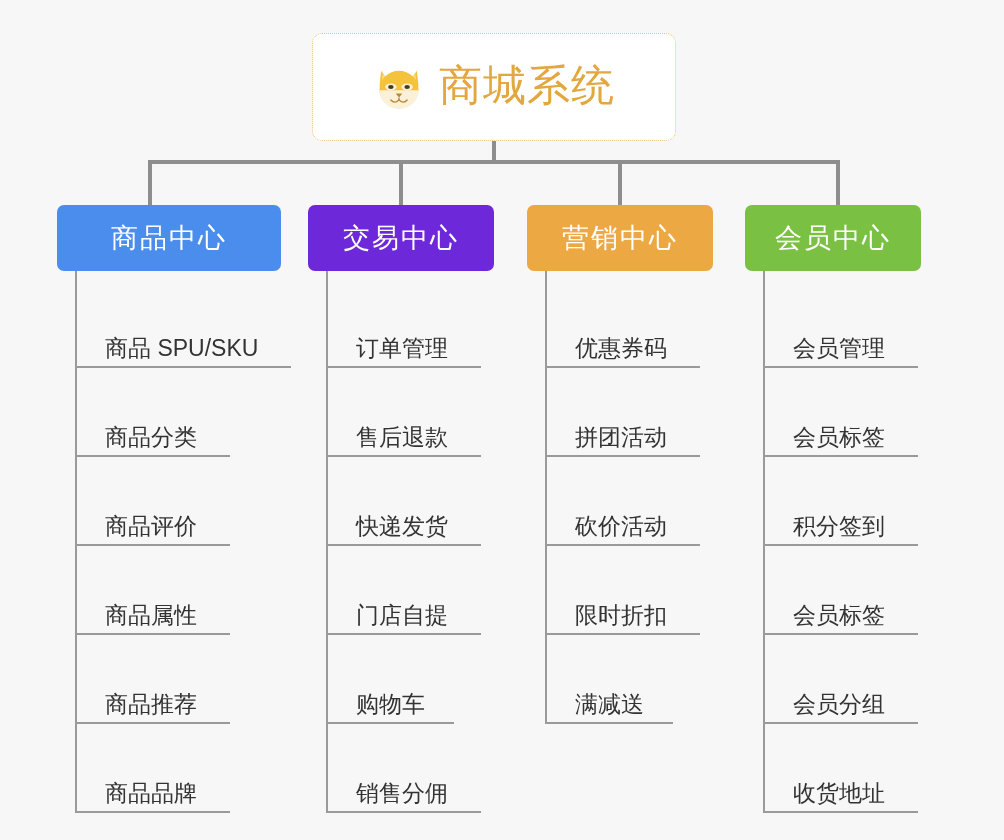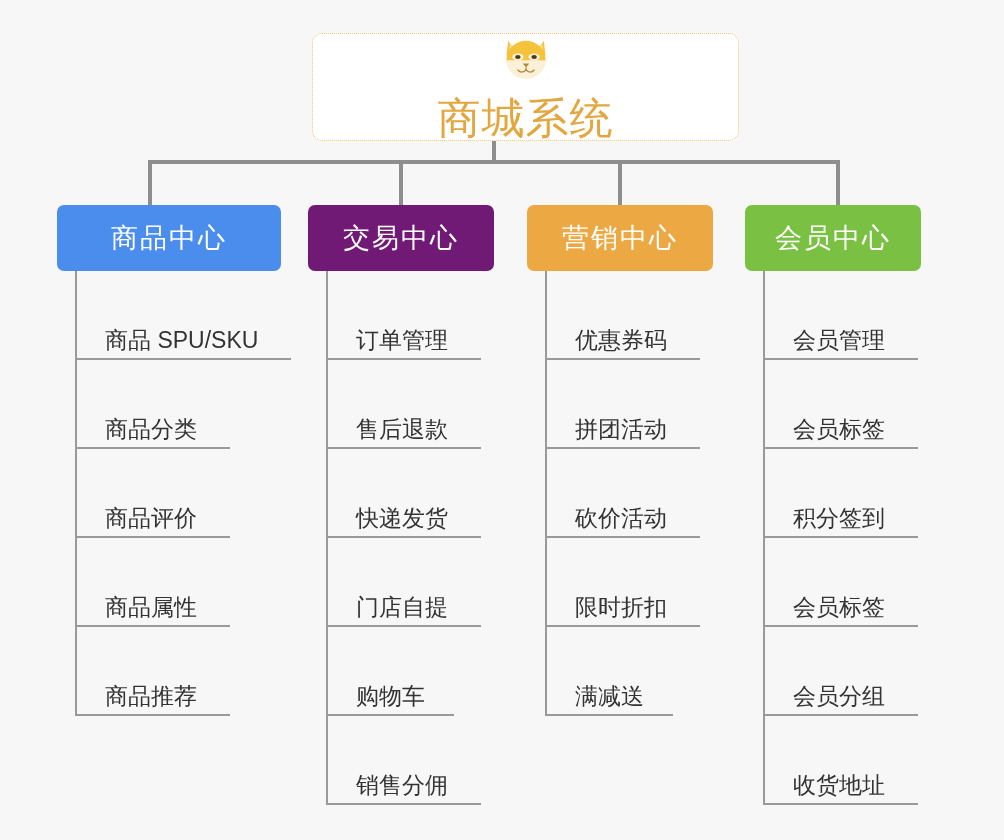--- a/index.html
+++ b/index.html
@@ -14,31 +14,30 @@
     position: relative;
     overflow: hidden;
     -webkit-font-smoothing: antialiased;
   }
 
   
   #root-node {
     position: absolute;
     left: 312px;
     top: 33px;
-    width: 427px;
+    width: 364px;
     height: 108px;
     box-sizing: border-box;
     background: #ffffff;
     border: 1px dotted #eec276;
     border-radius: 10px;
     display: flex;
     align-items: center;
     justify-content: center;
     gap: 14px;
-    flex-direction: column;
   }
   #root-node .dog-icon {
     width: 52px;
     height: 52px;
     flex: 0 0 52px;
     display: block;
   }
   #root-node .root-title {
     font-size: 43px;
     line-height: 1;
@@ -67,20 +66,21 @@
     align-items: center;
     justify-content: center;
     color: #ffffff;
     font-size: 27px;
     letter-spacing: 2px;
     white-space: nowrap;
   }
   .col-body {
     position: relative;
     margin-left: 18px;
+    padding-top: 8px;
   }
   .spine {
     position: absolute;
     left: 0;
     top: 0;
     bottom: 2px;
     width: 2px;
     background: #9a9a9a;
   }
   .leaf {
@@ -156,24 +156,28 @@
           <div class="leaf-rule" style="width: 155px;"></div>
         </div>
         <div class="leaf">
           <span class="leaf-label">商品属性</span>
           <div class="leaf-rule" style="width: 155px;"></div>
         </div>
         <div class="leaf">
           <span class="leaf-label">商品推荐</span>
           <div class="leaf-rule" style="width: 155px;"></div>
         </div>
+        <div class="leaf">
+          <span class="leaf-label">商品品牌</span>
+          <div class="leaf-rule" style="width: 155px;"></div>
+        </div>
       </div>
     </div>
     <div class="column" style="left: 308px;">
-      <div class="col-header" style="width: 186px; background: #701a75;">交易中心</div>
+      <div class="col-header" style="width: 186px; background: #6d28d9;">交易中心</div>
       <div class="col-body">
         <div class="spine"></div>
         <div class="leaf">
           <span class="leaf-label">订单管理</span>
           <div class="leaf-rule" style="width: 155px;"></div>
         </div>
         <div class="leaf">
           <span class="leaf-label">售后退款</span>
           <div class="leaf-rule" style="width: 155px;"></div>
         </div>

